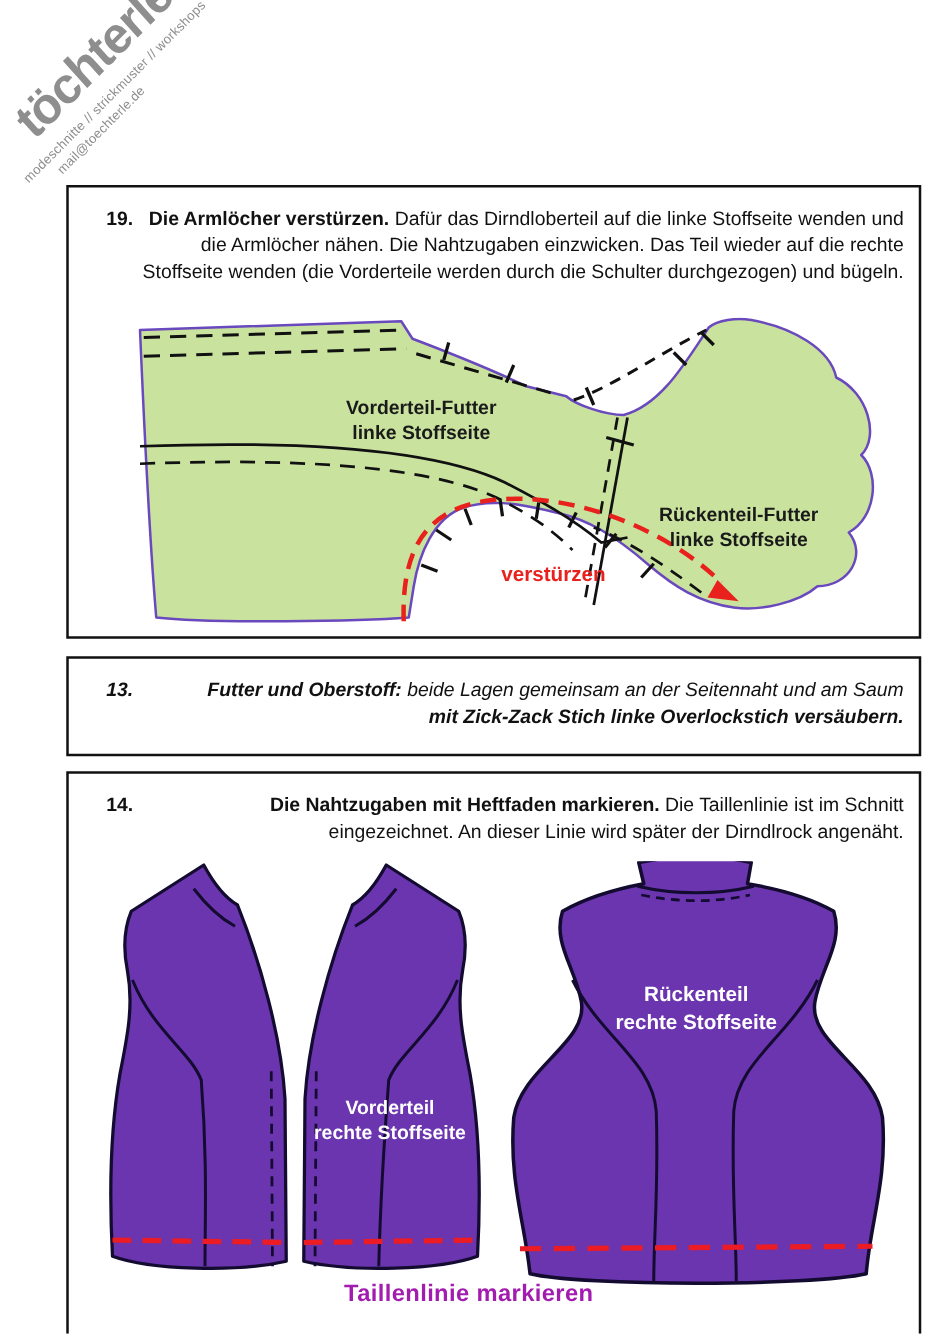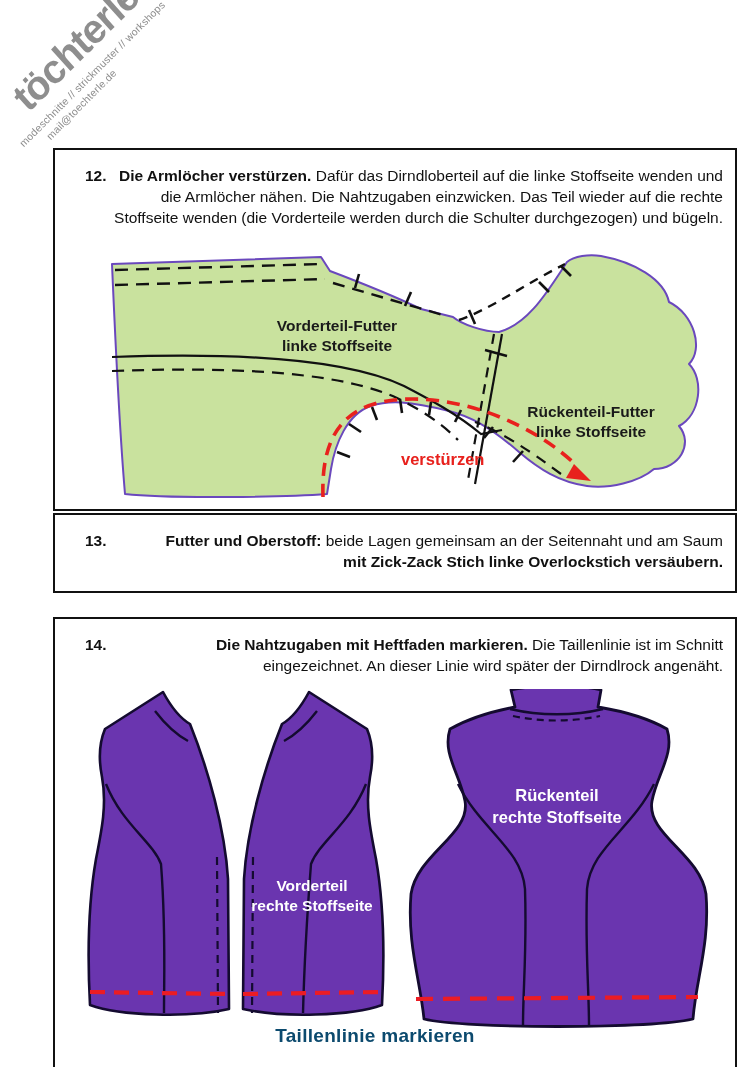--- a/index.html
+++ b/index.html
@@ -15,56 +15,56 @@
   }
   .logo .brand { font-size:40px; font-weight:bold; letter-spacing:-1px; transform:skewX(-3deg); }
   .logo .tagline { font-size:10.5px; margin-top:6px; text-align:left; padding-left:12px; letter-spacing:0.2px; }
   .logo .email { font-size:10.5px; margin-top:3px; text-align:left; padding-left:36px; letter-spacing:0.2px; }
 
   .box {
     position:absolute; left:53px; width:684px; box-sizing:border-box;
     border:2px solid #111; background:#fff;
   }
   #box-step12 { top:148px; height:363px; }
-  #box-step13 { top:513px; height:80px; }
+  #box-step13 { top:525px; height:80px;font-style:italic; }
   #box-step14 { top:617px; height:460px; }
 
   .step { display:flex; margin:0; padding:15px 12px 0 30px; font-size:15.5px; line-height:1.37; }
   .step .num { font-weight:bold; width:27px; flex:none; }
   .step .body { flex:1;text-align:right; }
   .step b { font-weight:bold; }
   .bold-block { display:block; font-weight:bold; }
 
   .diagram { position:absolute; }
   #diagram-lining { left:54px; top:104px; }
   #diagram-fabric { left:5px; top:70px; }
 
   .svg-label { font-weight:bold; font-size:15.5px; fill:#1a1a1a; }
   .svg-label-white { font-weight:bold; fill:#ffffff; }
   .svg-label-red { font-weight:600; font-size:16.5px; fill:#e8211d; }
 
   .caption {
     position:absolute; left:110px; top:406px; width:420px; text-align:center;
-    color:#0c4a6e; font-size:19px; font-weight:600; letter-spacing:0.3px;
+    color:#a21caf; font-size:19px; font-weight:600; letter-spacing:0.3px;
   }
 </style>
 </head>
 <body>
 
 <div class="page">
 
   <div class="logo">
     <div class="brand">töchterle</div>
     <div class="tagline">modeschnitte // strickmuster // workshops</div>
     <div class="email">mail@toechterle.de</div>
   </div>
 
   <div class="box" id="box-step12">
     <p class="step">
-      <span class="num">12.</span>
+      <span class="num">19.</span>
       <span class="body"><b>Die Armlöcher verstürzen.</b> <span>Dafür das Dirndloberteil auf die linke Stoffseite wenden und die Armlöcher nähen. Die Nahtzugaben einzwicken. Das Teil wieder auf die rechte Stoffseite wenden (die Vorderteile werden durch die Schulter durchgezogen) und bügeln.</span></span>
     </p>
 
     <svg class="diagram" id="diagram-lining" width="612" height="252" viewBox="0 0 612 252">
 
       <path d="M 3 10 L 212 3 L 221 17
            C 250 28 285 42 312 55 L 344 63
            C 352 70 375 78 390 78
            C 420 70 440 35 458 8
            C 465 2 480 0 492 2

